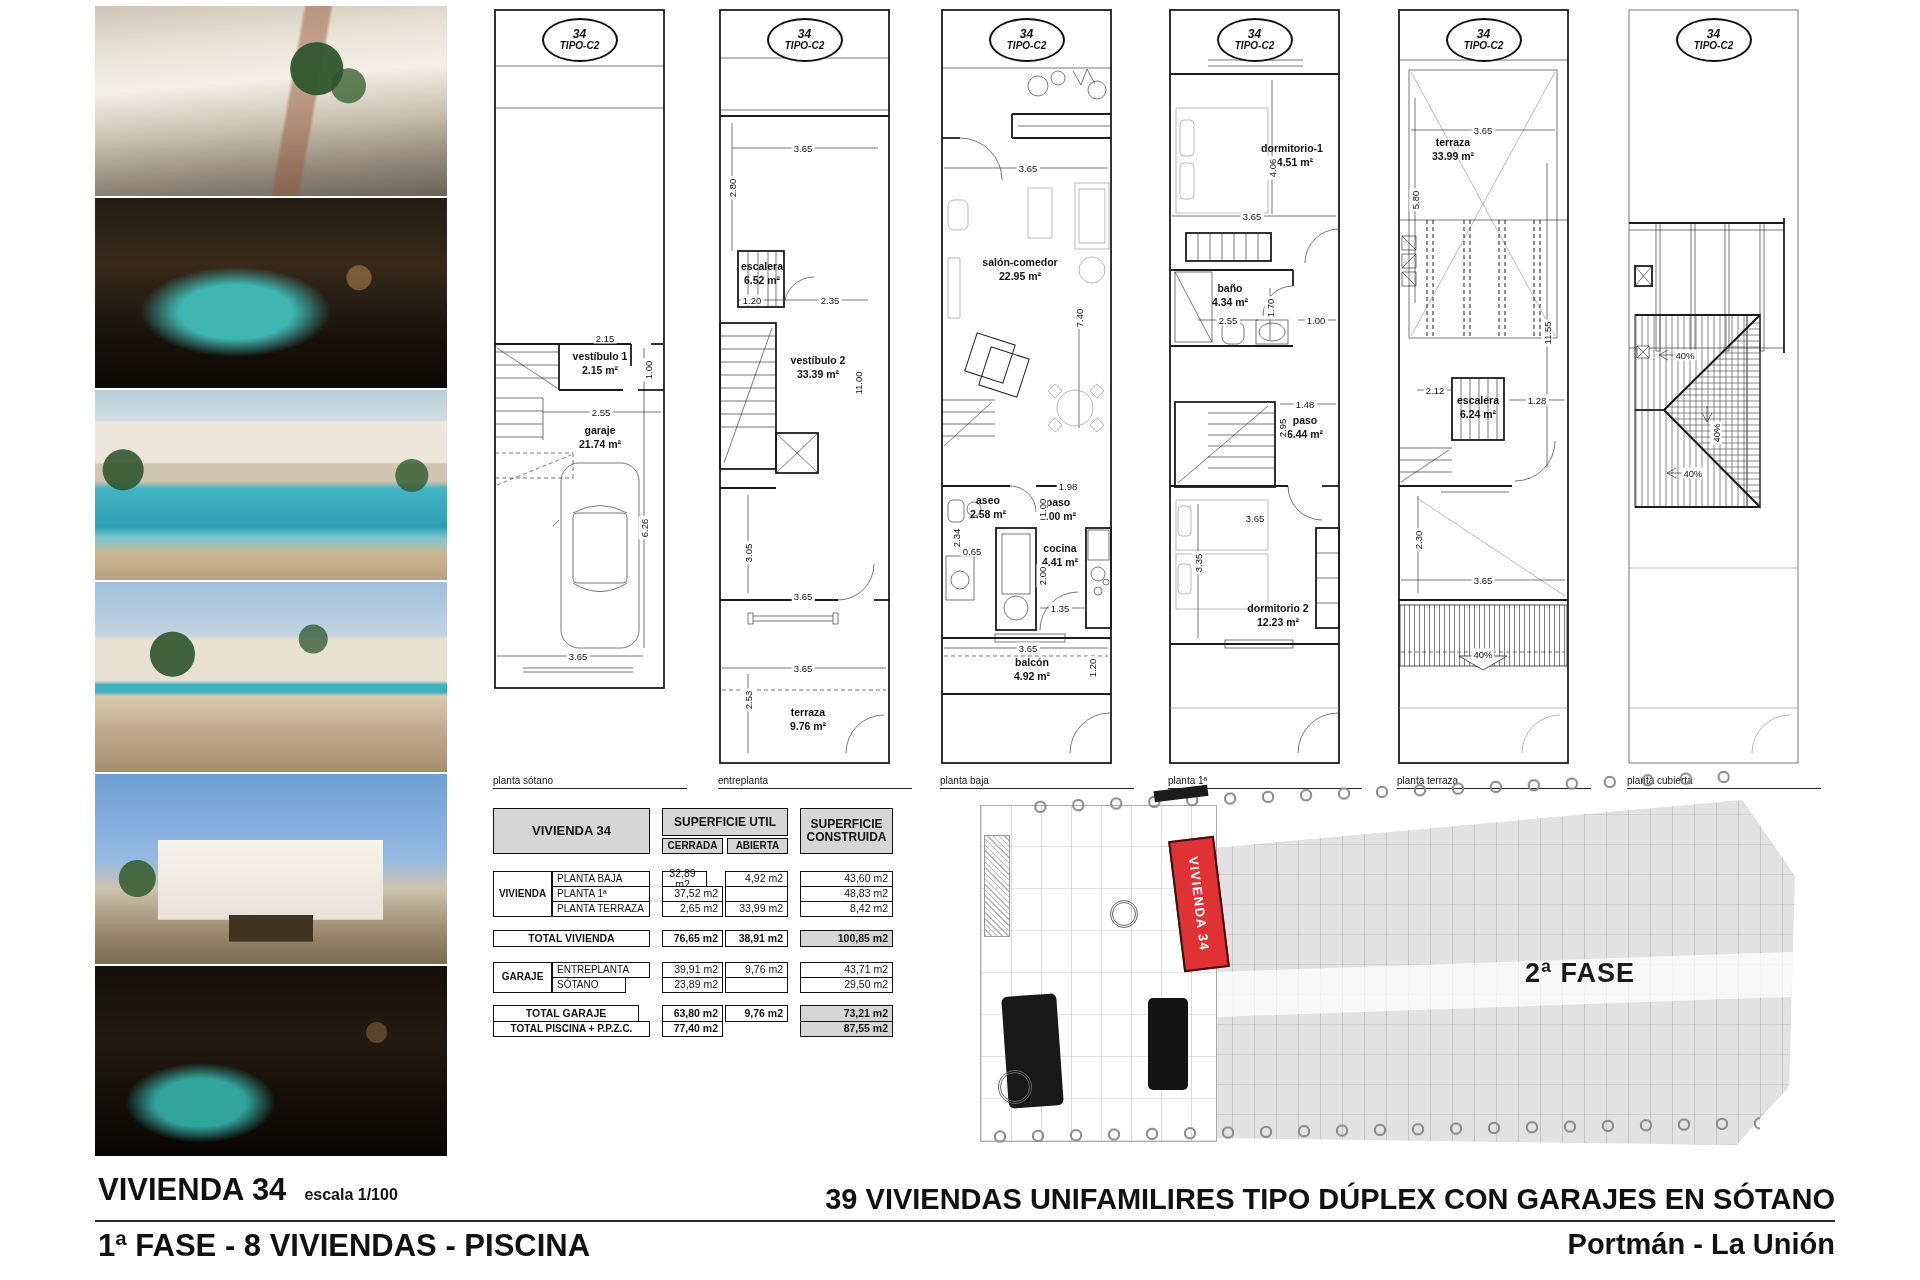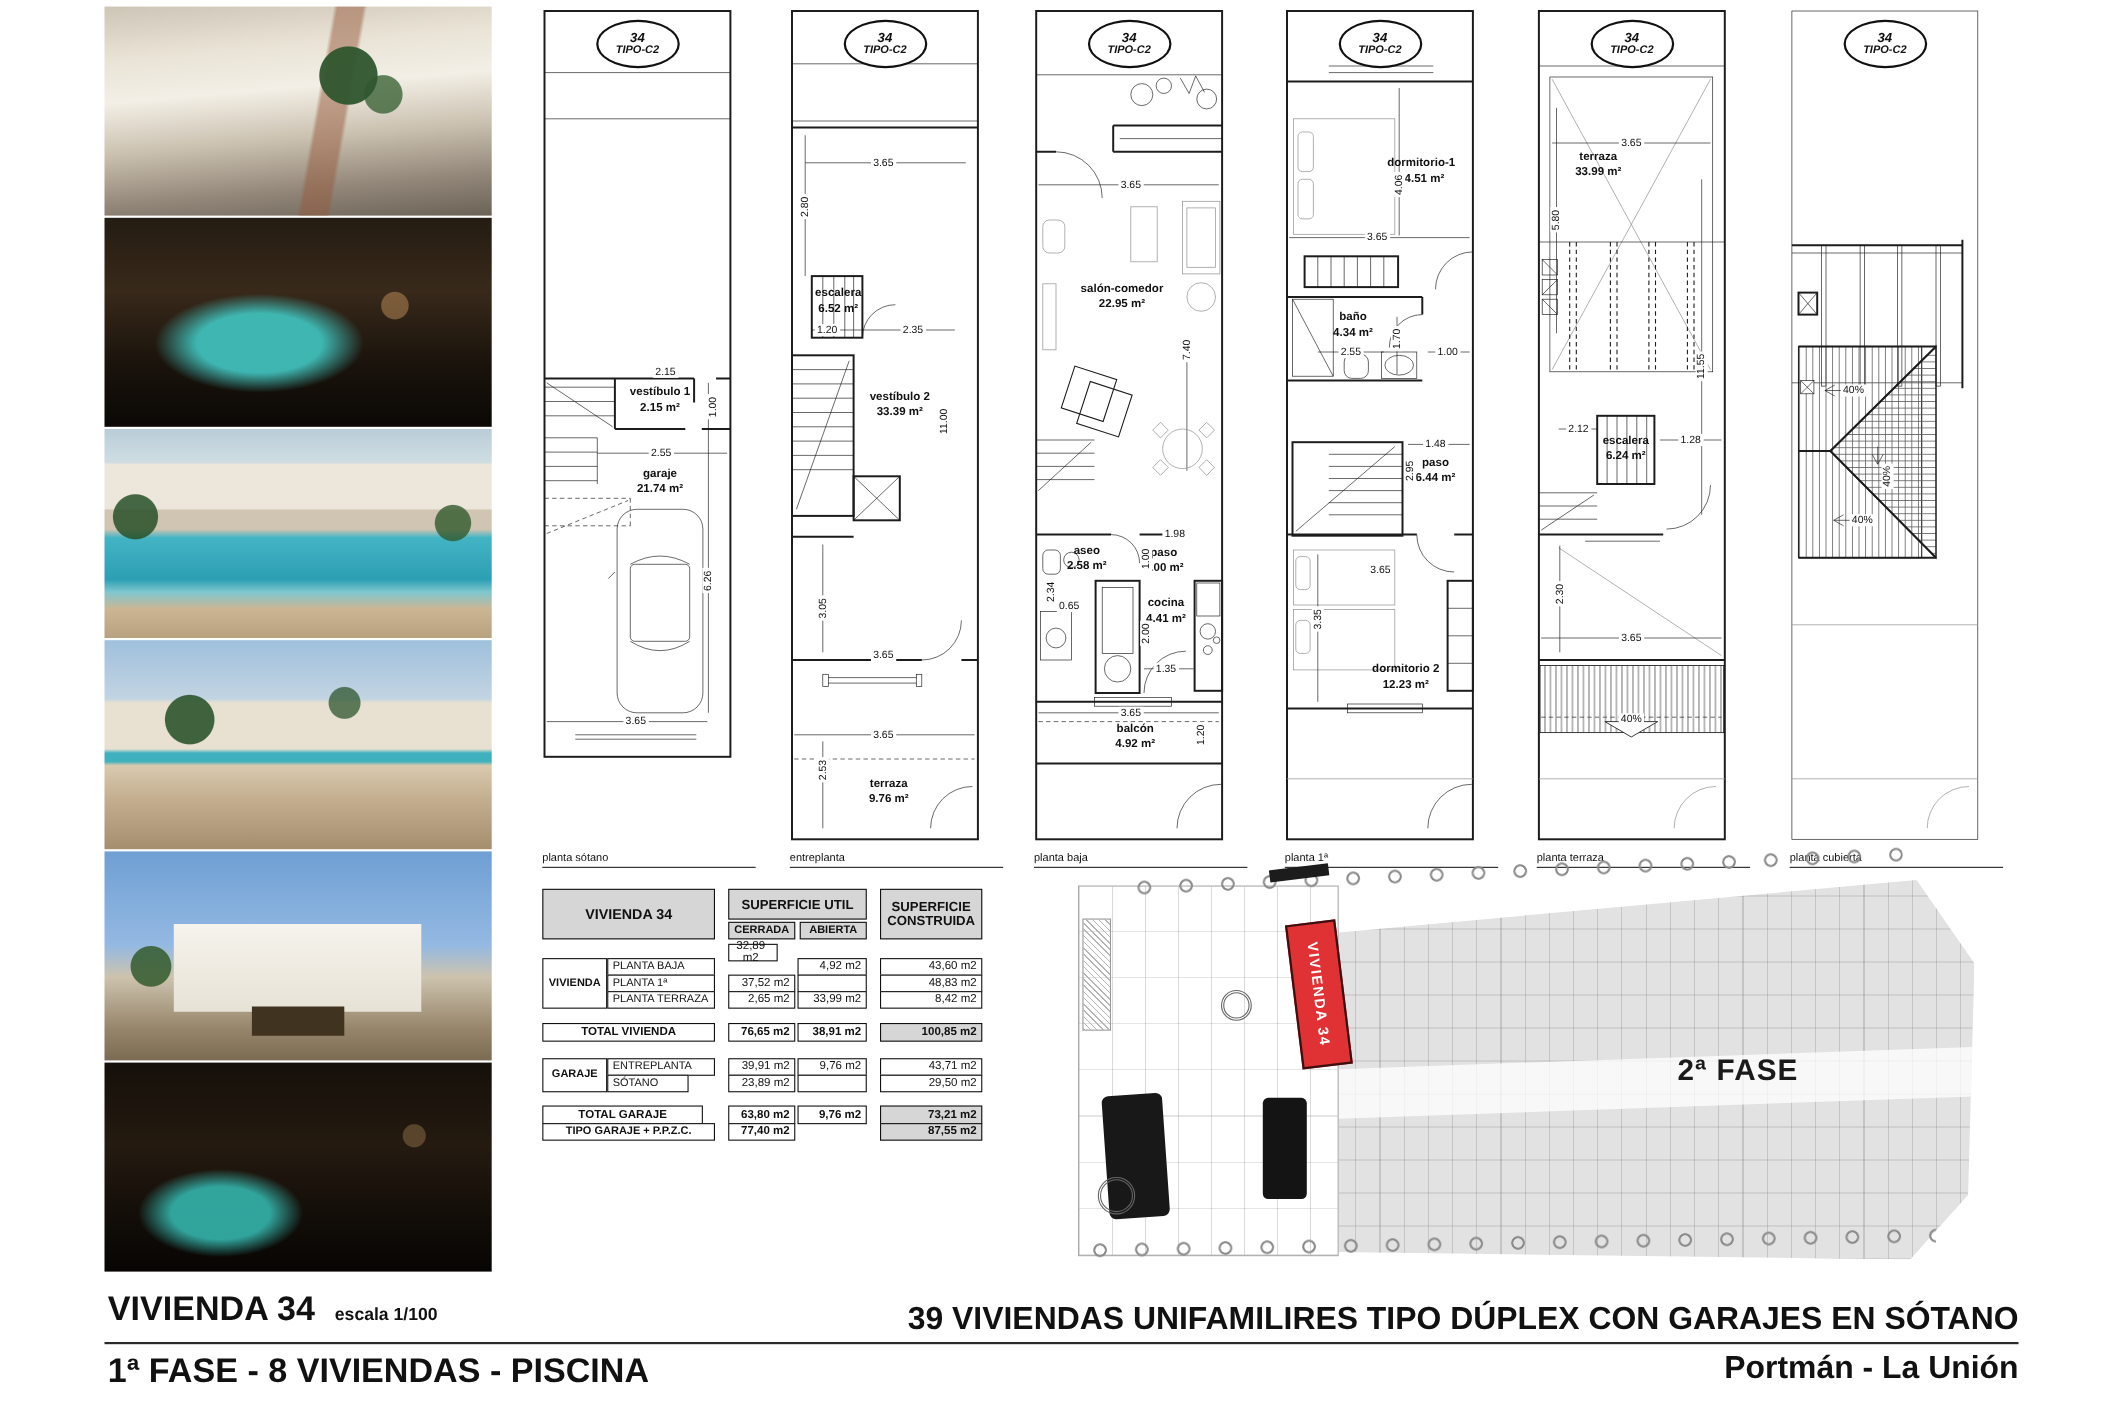--- a/index.html
+++ b/index.html
@@ -547,21 +547,21 @@
 
 <div id="table">
   <div class="tbx g b" style="left:0;top:0;width:157px;height:46px;font-size:13px">VIVIENDA 34</div>
   <div class="tbx g b" style="left:169px;top:0;width:126px;height:28px;font-size:12px">SUPERFICIE UTIL</div>
   <div class="tbx g b" style="left:169px;top:30px;width:61px;height:16px;font-size:10px">CERRADA</div>
   <div class="tbx g b" style="left:234px;top:30px;width:61px;height:16px;font-size:10px">ABIERTA</div>
   <div class="tbx g b" style="left:307px;top:0;width:93px;height:46px;font-size:12px">SUPERFICIE CONSTRUIDA</div>
 
   <div class="tbx b" style="left:0;top:63px;width:59px;height:46px;font-size:10px">VIVIENDA</div>
   <div class="tbx nm" style="left:59px;top:63px;width:98px;height:16px">PLANTA BAJA</div>
-  <div class="tbx val" style="left:169px;top:50px;width:45px;height:16px">32,89 m2</div>
+  <div class="tbx val" style="left:169px;top:63px;width:45px;height:16px">32,89 m2</div>
   <div class="tbx val" style="left:232px;top:63px;width:63px;height:16px">4,92 m2</div>
   <div class="tbx val" style="left:307px;top:63px;width:93px;height:16px">43,60 m2</div>
 
   <div class="tbx nm" style="left:59px;top:78px;width:98px;height:16px">PLANTA 1ª</div>
   <div class="tbx val" style="left:169px;top:78px;width:61px;height:16px">37,52 m2</div>
   <div class="tbx" style="left:232px;top:78px;width:63px;height:16px"></div>
   <div class="tbx val" style="left:307px;top:78px;width:93px;height:16px">48,83 m2</div>
 
   <div class="tbx nm" style="left:59px;top:93px;width:98px;height:16px">PLANTA TERRAZA</div>
   <div class="tbx val" style="left:169px;top:93px;width:61px;height:16px">2,65 m2</div>
@@ -582,21 +582,21 @@
   <div class="tbx nm" style="left:59px;top:169px;width:74px;height:16px">SÓTANO</div>
   <div class="tbx val" style="left:169px;top:169px;width:61px;height:16px">23,89 m2</div>
   <div class="tbx" style="left:232px;top:169px;width:63px;height:16px"></div>
   <div class="tbx val" style="left:307px;top:169px;width:93px;height:16px">29,50 m2</div>
 
   <div class="tbx b" style="left:0;top:197px;width:146px;height:17px">TOTAL GARAJE</div>
   <div class="tbx val b" style="left:169px;top:197px;width:61px;height:17px">63,80 m2</div>
   <div class="tbx val b" style="left:232px;top:197px;width:63px;height:17px">9,76 m2</div>
   <div class="tbx val b g" style="left:307px;top:197px;width:93px;height:17px">73,21 m2</div>
 
-  <div class="tbx b" style="left:0;top:213px;width:157px;height:16px;font-size:10px">TIPO GARAJE + P.P.Z.C.</div>
+  <div class="tbx b" style="left:0;top:213px;width:157px;height:16px;font-size:10px">TOTAL PISCINA + P.P.Z.C.</div>
   <div class="tbx val b" style="left:169px;top:213px;width:61px;height:16px">77,40 m2</div>
   <div class="tbx val b g" style="left:307px;top:213px;width:93px;height:16px">87,55 m2</div>
 </div>
 
 <div id="siteplan">
   <div class="sp-main"></div>
   <div class="sp-left"></div>
   <div class="sp-hatch"></div>
   <div class="sp-pool1"></div>
   <div class="sp-pool2"></div>

